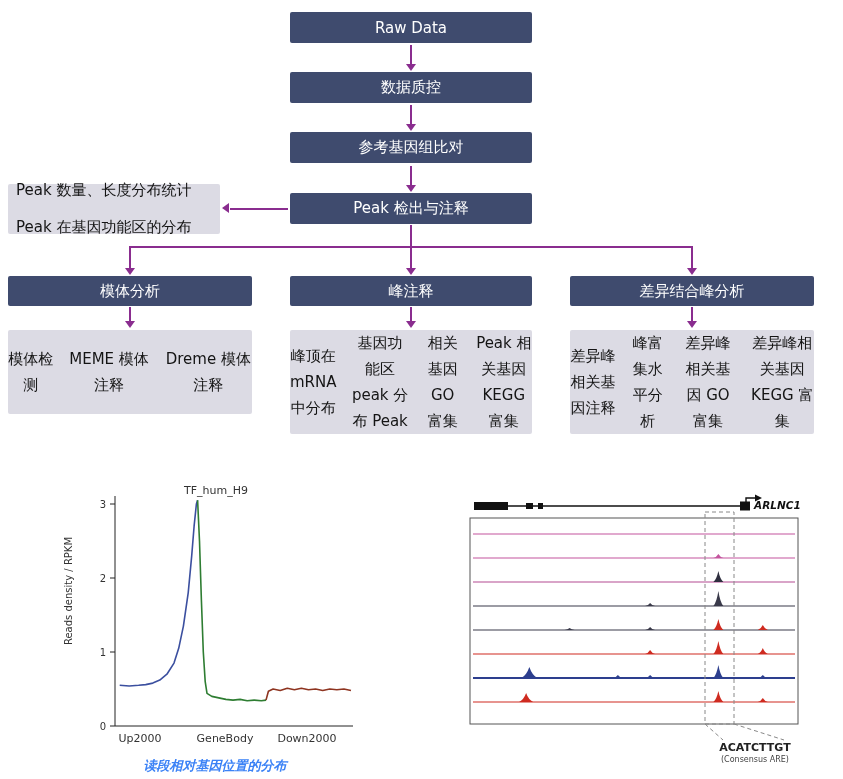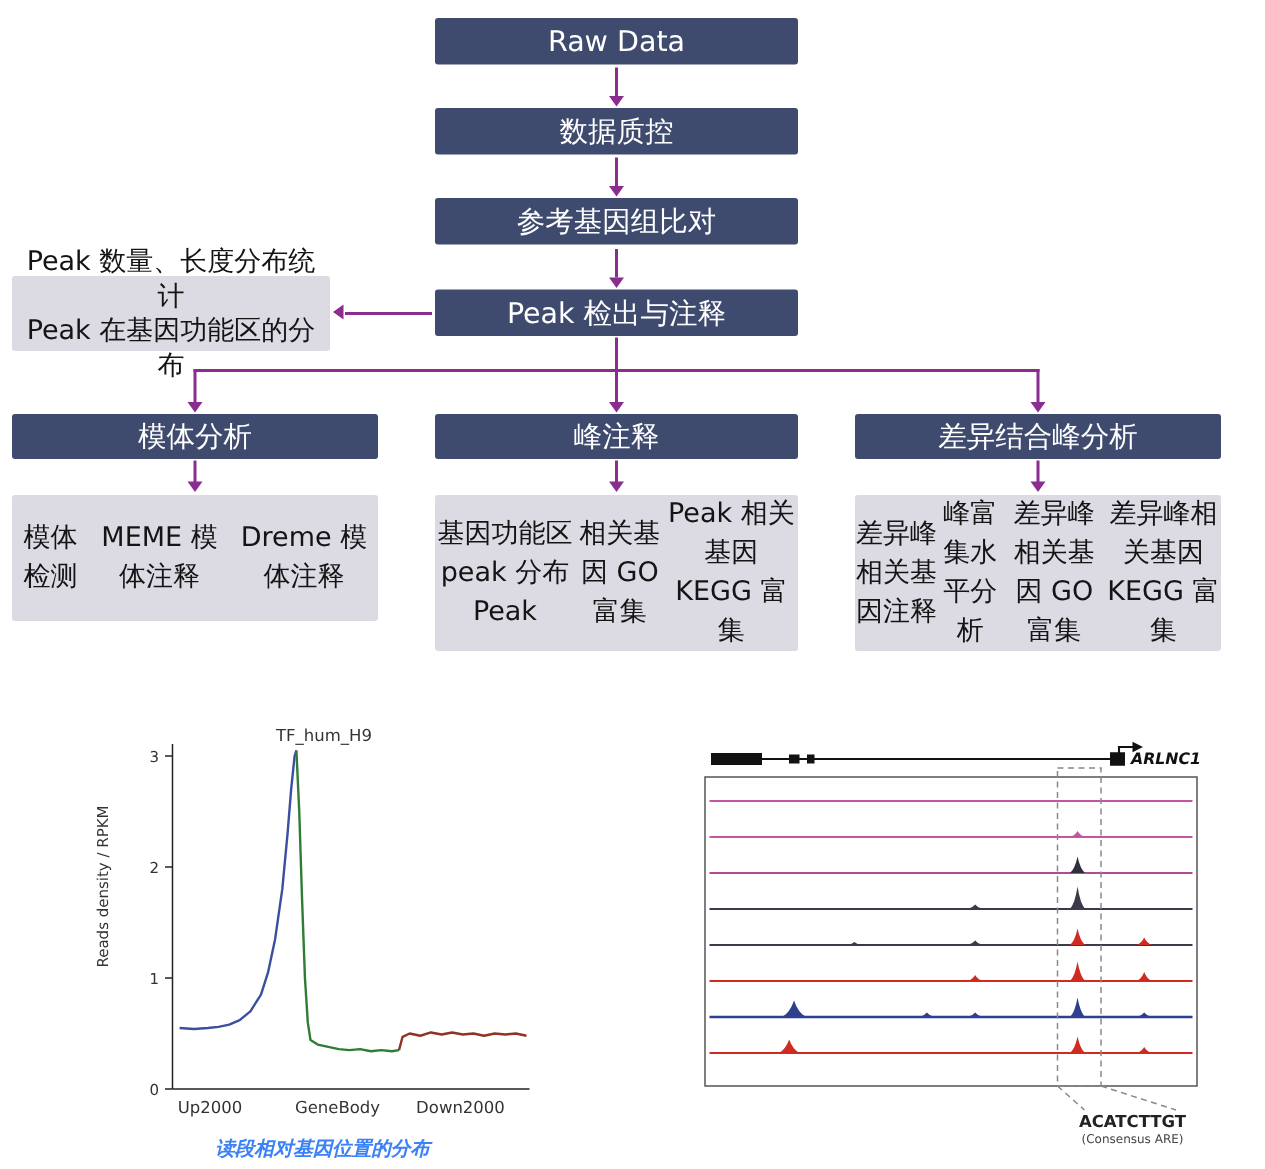--- a/index.html
+++ b/index.html
@@ -1,22 +1,22 @@
 <!DOCTYPE html>
 <html><head>
 <meta charset="utf-8">
 <style>
   html,body{margin:0;padding:0;background:#ffffff;}
   .canvas{position:relative;width:843px;height:779px;background:#fff;overflow:hidden;
           font-family:"DejaVu Sans","Liberation Sans",sans-serif;}
   .box{position:absolute;display:flex;align-items:center;justify-content:center;
        text-align:center;box-sizing:border-box;}
-  .dark{background:#3f4b6e;color:#ffffff;font-size:19px;height:31px;border-radius:2px;}
+  .dark{background:#3f4b6e;color:#ffffff;font-size:15px;height:31px;border-radius:2px;}
   .hdr{height:30px;}
-  .light{background:#dcdbe4;color:#141414;font-size:18px;border-radius:2px;}
+  .light{background:#dcdbe4;color:#141414;font-size:15px;border-radius:2px;gap:14px;}
   .g-list{flex-direction:row;justify-content:center;line-height:26px;}
   .note{flex-direction:column;align-items:flex-start;justify-content:center;
         padding:2px 8px;line-height:23px;}
   .av{position:absolute;width:2px;background:#8a2d8f;}
   .hl{position:absolute;height:2px;background:#8a2d8f;}
   .ah-down{position:absolute;width:0;height:0;border-left:5px solid transparent;
            border-right:5px solid transparent;border-top:7px solid #8a2d8f;}
   .ah-left{position:absolute;width:0;height:0;border-top:5px solid transparent;
            border-bottom:5px solid transparent;border-right:7px solid #8a2d8f;}
   svg{position:absolute;overflow:visible;}
@@ -80,20 +80,21 @@
   <div class="ah-down" style="left:406px;top:321px;"></div>
   <div class="av" style="left:691px;top:307px;height:15px;"></div>
   <div class="ah-down" style="left:687px;top:321px;"></div>
 
   <div class="box light g-list" style="left:8px;top:330px;width:244px;height:84px;">
     <div>模体检测</div>
     <div>MEME 模体注释</div>
     <div>Dreme 模体注释</div>
   </div>
   <div class="box light g-list" style="left:290px;top:330px;width:242px;height:104px;">
+    <div>峰顶在 mRNA 中分布</div>
     <div>基因功能区 peak 分布 Peak</div>
     <div>相关基因 GO 富集</div>
     <div>Peak 相关基因 KEGG 富集</div>
   </div>
   <div class="box light g-list" style="left:570px;top:330px;width:244px;height:104px;">
     <div>差异峰相关基因注释</div>
     <div>峰富集水平分析</div>
     <div>差异峰相关基因 GO 富集</div>
     <div>差异峰相关基因 KEGG 富集</div>
   </div>

